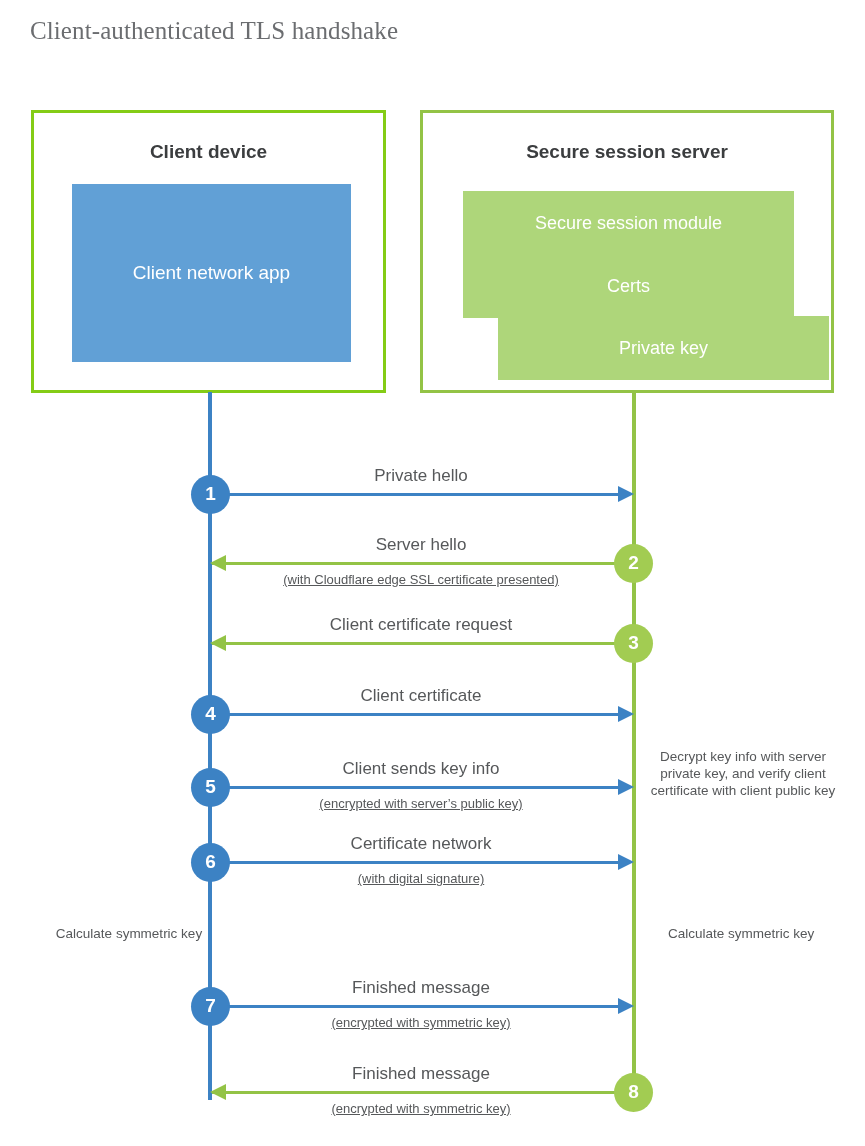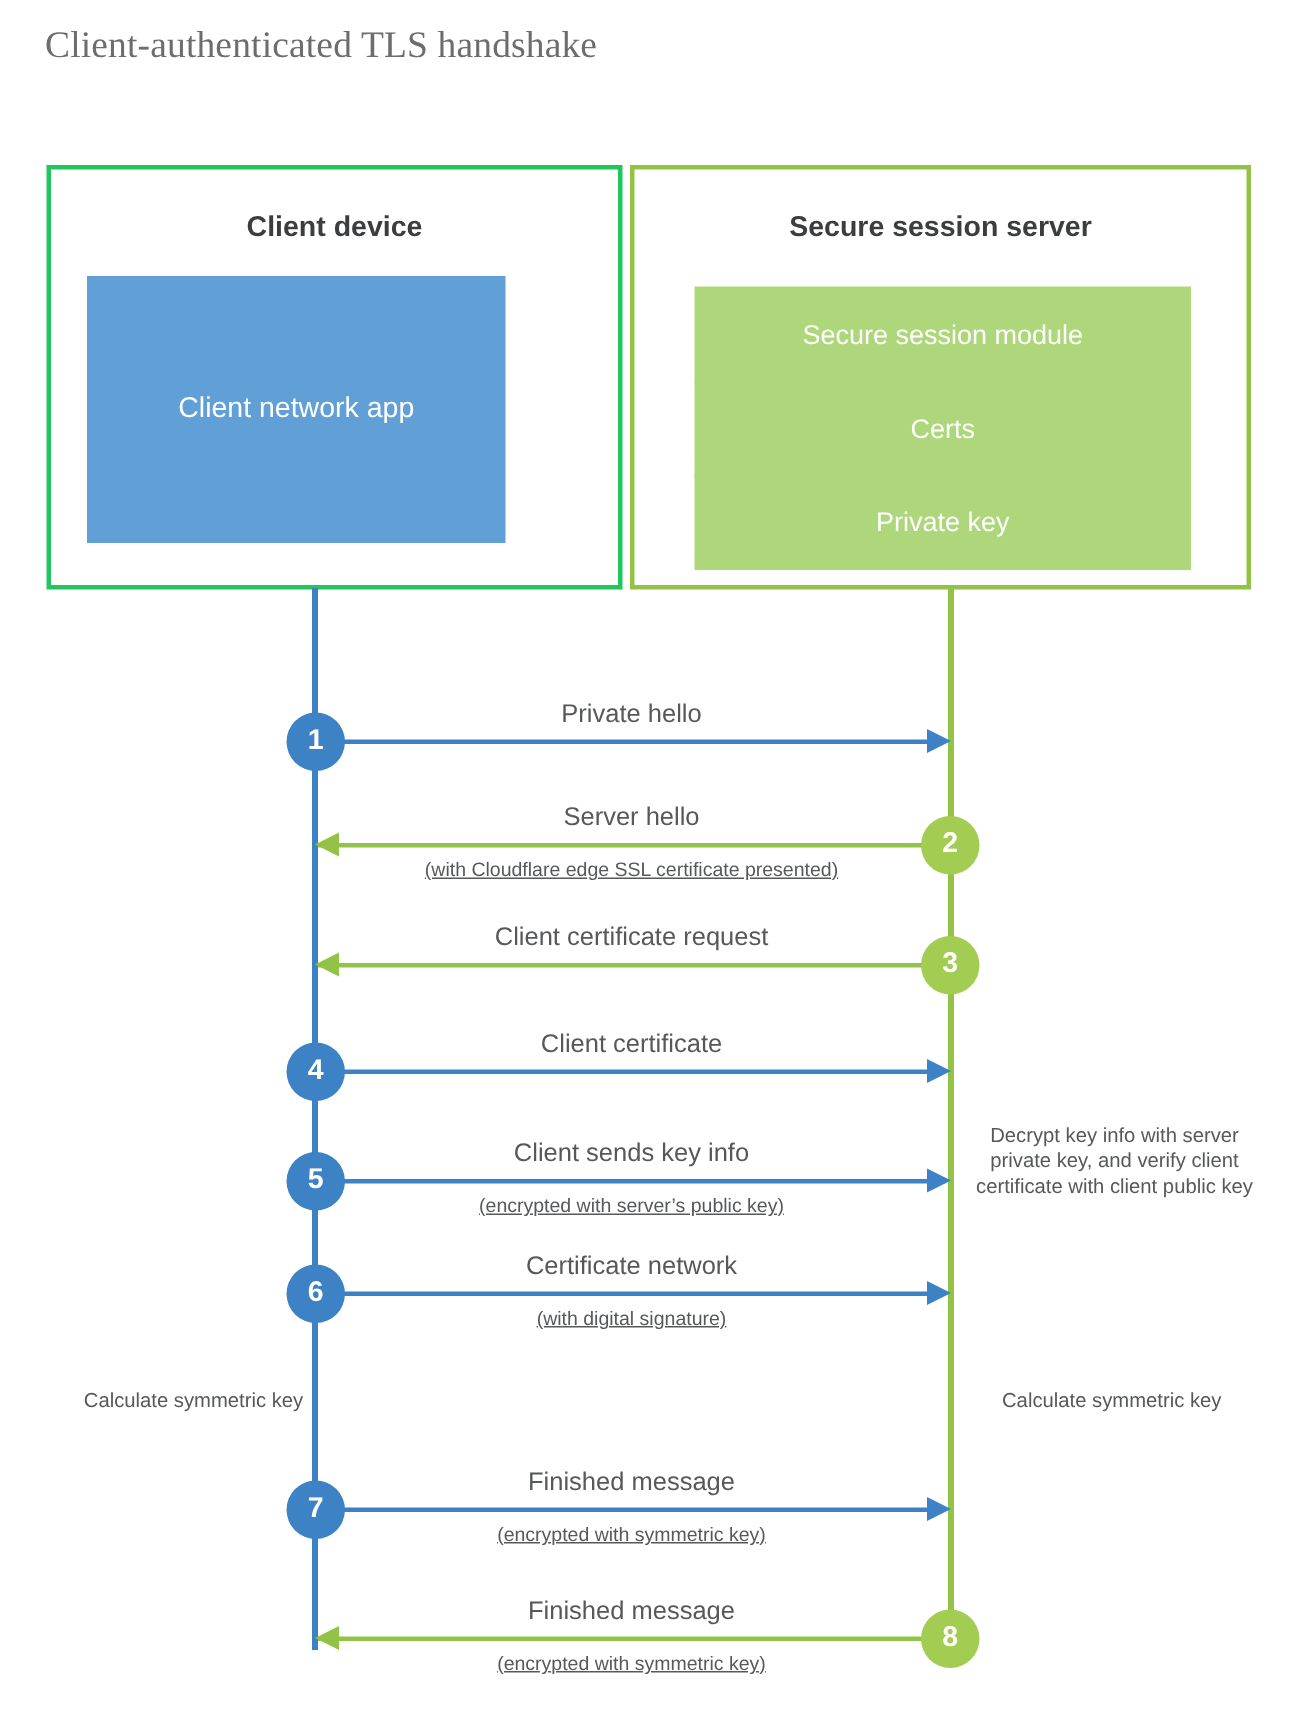--- a/index.html
+++ b/index.html
@@ -39,23 +39,23 @@
 
   
   .entity-box {
     position: absolute;
     background: #ffffff;
     box-sizing: border-box;
   }
   .entity-box.client {
     left: 31px;
     top: 110px;
-    width: 384px;
+    width: 355px;
     height: 283px;
-    border: 3px solid #22c55e;
+    border: 3px solid #84cc16;
   }
   .entity-box.server {
     left: 420px;
     top: 110px;
     width: 414px;
     height: 283px;
     border: 3px solid #93c346;
     padding-left: 11px;
   }
   .entity-title {
@@ -64,21 +64,21 @@
     right: 0;
     top: 28px;
     text-align: center;
     font-size: 19px;
     font-weight: bold;
     color: #3b3d3f;
   }
 
   .client-app {
     position: absolute;
-    left: 24px;
+    left: 38px;
     top: 71px;
     width: 279px;
     height: 178px;
     background: #61a0d6;
     color: #ffffff;
     font-size: 19px;
     line-height: 26px;
     display: flex;
     align-items: center;
     justify-content: center;
@@ -93,21 +93,21 @@
     background: #aed67a;
     color: #ffffff;
     font-size: 18px;
     display: flex;
     align-items: center;
     justify-content: center;
     text-align: center;
   }
   .server-bar.b0 { top: 78px; }
   .server-bar.b1 { top: 141px; }
-  .server-bar.b2 { top: 203px; }
+  .server-bar.b2 { top: 203px; margin-left: 35px; }
 
   
   .lifeline {
     position: absolute;
     width: 4px;
   }
   .lifeline.client-line {
     left: 208px;
     top: 392px;
     height: 708px;

